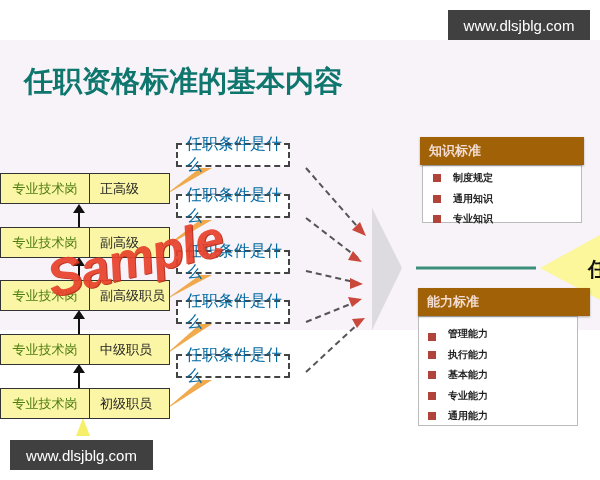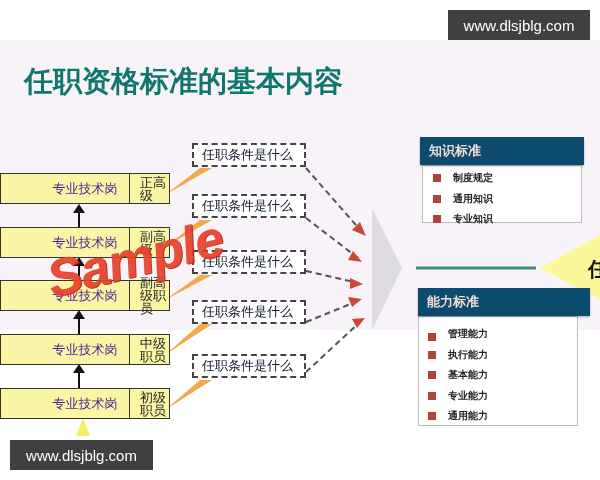--- a/index.html
+++ b/index.html
@@ -4,27 +4,27 @@
 <style>
   html, body { margin:0; padding:0; }
   body { width:600px; height:480px; position:relative; overflow:hidden; background:#ffffff; font-family:"DejaVu Sans", sans-serif; }
   .slide { position:absolute; left:0; top:40px; width:600px; height:290px; background:#f7f3f8; }
   .slide-lower { position:absolute; left:0; top:330px; width:600px; height:150px; background:#ffffff; }
   .wm { position:absolute; background:#404040; color:#ffffff; font-family:"Liberation Sans", sans-serif; font-size:15px; display:flex; align-items:center; justify-content:center; }
   .wm-top { left:448px; top:10px; width:142px; height:30px; }
   .wm-bottom { left:10px; top:440px; width:143px; height:30px; }
   .title { position:absolute; left:24px; top:62px; font-size:29px; font-weight:bold; color:#0f766e; letter-spacing:0px; }
   .row { position:absolute; left:0; width:170px; height:31px; display:flex; border:1.5px solid #333; background:#fbf6a6; box-sizing:border-box; }
-  .row .c1 { width:88px; border-right:1.5px solid #333; display:flex; align-items:center; justify-content:center; font-size:13px; color:#4c1d95;padding-left:40px; }
+  .row .c1 { width:88px; border-right:1.5px solid #333; display:flex; align-items:center; justify-content:center; font-size:13px; color:#4d7c0f; }
   .row .c2 { flex:1; display:flex; align-items:center; padding-left:10px; font-size:13px; color:#222; line-height:13px; }
   .vline { position:absolute; left:78px; width:1.5px; background:#111; }
   .arrowhead { position:absolute; left:73px; width:0; height:0; border-left:6px solid transparent; border-right:6px solid transparent; border-bottom:9px solid #111; }
-  .cond { position:absolute; left:192px; width:114px; height:24px; border:2px dashed #444; box-sizing:border-box; background:#ffffff; font-size:13px; color:#0f172a; display:flex; align-items:center; padding-left:8px; }
+  .cond { position:absolute; left:176px; width:114px; height:24px; border:2px dashed #444; box-sizing:border-box; background:#ffffff; font-size:16px; color:#0369a1; display:flex; align-items:center; padding-left:8px; }
   .panel { position:absolute; background:#ffffff; border:1px solid #bbb; box-sizing:border-box; }
-  .panel-head { position:absolute; background:#0c4a6e; color:#f3dcd2; font-size:13px; font-weight:bold; display:flex; align-items:center; padding-left:9px; box-sizing:border-box; box-shadow:0 1px 2px rgba(0,0,0,0.3); }
+  .panel-head { position:absolute; background:#a16207; color:#f3dcd2; font-size:13px; font-weight:bold; display:flex; align-items:center; padding-left:9px; box-sizing:border-box; box-shadow:0 1px 2px rgba(0,0,0,0.3); }
   .item { position:absolute; display:flex; align-items:center; font-size:10px; font-weight:bold; color:#222;margin-top:8px; }
   .bullet { width:8px; height:8px; background:#b0443a; margin-right:12px; display:inline-block; }
   .sample { position:absolute; left:48px; top:250px; font-family:"Liberation Sans", sans-serif; font-weight:bold; font-style:italic; font-size:52px; color:#e8412a; transform:rotate(-14deg); transform-origin:left center; text-shadow:1px 1px 0 #b42a18; opacity:0.92; letter-spacing:-1px; }
 </style>
 </head>
 <body>
 
 <div class="slide"></div>
 <div class="slide-lower"></div>
 

